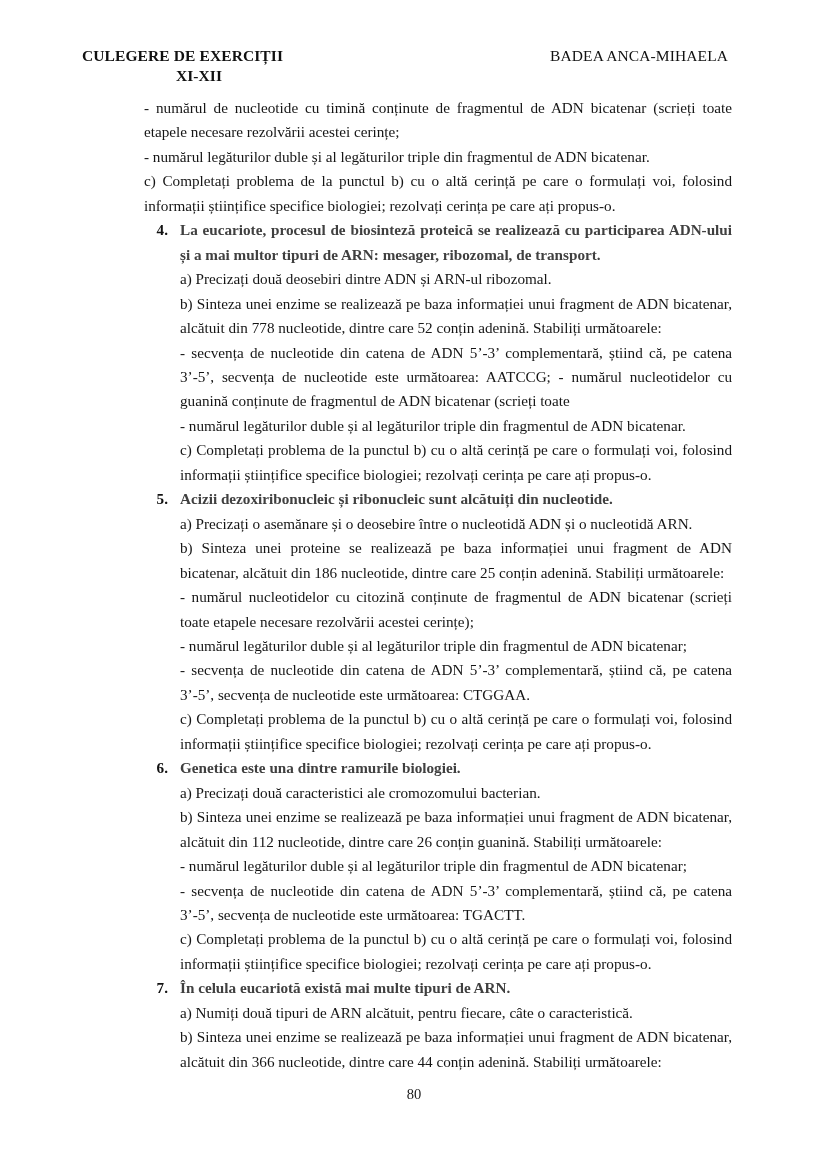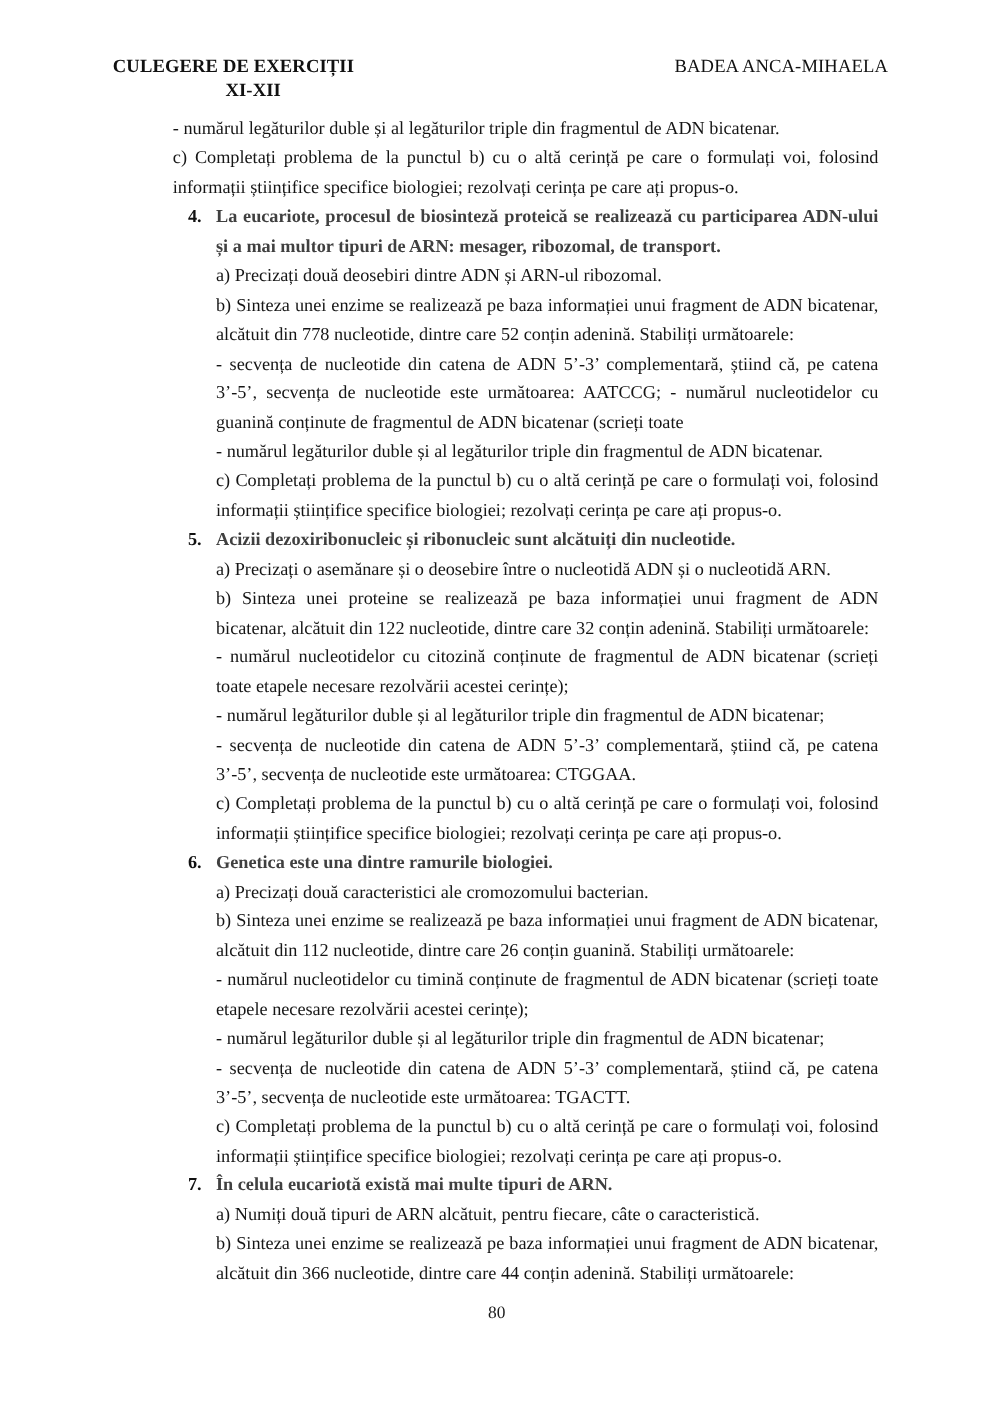--- a/index.html
+++ b/index.html
@@ -20,21 +20,21 @@
     margin: 0 auto;
     background: #ffffff;
     overflow: hidden;
     box-sizing: border-box;
   }
 
   
   .page-header {
     position: absolute;
     top: 46px;
-    left: 92px;
+    left: 80px;
     width: 648px;
     height: 46px;
   }
   .hdr-left {
     position: absolute;
     left: 0;
     top: 0;
     width: 330px;
     text-align: center;
     font-weight: bold;
@@ -128,20 +128,21 @@
     <div class="hdr-left">
       <span class="line1">CULEGERE DE EXERCIȚII</span>
       <span class="line2">XI-XII</span>
     </div>
     <div class="hdr-right">BADEA ANCA-MIHAELA</div>
   </div>
 
   <div class="content">
 
     <div>
+      <p class="para">- numărul de nucleotide cu timină conținute de fragmentul de ADN bicatenar (scrieți toate etapele necesare rezolvării acestei cerințe;</p>
       <p class="para nojust">- numărul legăturilor duble și al legăturilor triple din fragmentul de ADN bicatenar.</p>
       <p class="para">c) Completați problema de la punctul b) cu o altă cerință pe care o formulați voi, folosind informații științifice specifice biologiei; rezolvați cerința pe care ați propus-o.</p>
     </div>
 
     <div class="qitem">
       <span class="qnum">4.</span>
       <p class="qtitle">La eucariote, procesul de biosinteză proteică se realizează cu participarea ADN-ului și a mai multor tipuri de ARN: mesager, ribozomal, de transport.</p>
       <div class="qbody">
         <p class="para nojust">a) Precizați două deosebiri dintre ADN și ARN-ul ribozomal.</p>
         <p class="para">b) Sinteza unei enzime se realizează pe baza informației unui fragment de ADN bicatenar, alcătuit din 778 nucleotide, dintre care 52 conțin adenină. Stabiliți următoarele:</p>
@@ -149,35 +150,34 @@
         <p class="para nojust">- numărul legăturilor duble și al legăturilor triple din fragmentul de ADN bicatenar.</p>
         <p class="para">c) Completați problema de la punctul b) cu o altă cerință pe care o formulați voi, folosind informații științifice specifice biologiei; rezolvați cerința pe care ați propus-o.</p>
       </div>
     </div>
 
     <div class="qitem">
       <span class="qnum">5.</span>
       <p class="qtitle">Acizii dezoxiribonucleic și ribonucleic sunt alcătuiți din nucleotide.</p>
       <div class="qbody">
         <p class="para nojust">a) Precizați o asemănare și o deosebire între o nucleotidă ADN și o nucleotidă ARN.</p>
-        <p class="para">b) Sinteza unei proteine se realizează pe baza informației unui fragment de ADN bicatenar, alcătuit din 122 nucleotide, dintre care 32 conțin adenină. Stabiliți următoarele:</p>
+        <p class="para">b) Sinteza unei proteine se realizează pe baza informației unui fragment de ADN bicatenar, alcătuit din 186 nucleotide, dintre care 25 conțin adenină. Stabiliți următoarele:</p>
         <p class="para">- numărul nucleotidelor cu citozină conținute de fragmentul de ADN bicatenar (scrieți toate etapele necesare rezolvării acestei cerințe);</p>
         <p class="para nojust">- numărul legăturilor duble și al legăturilor triple din fragmentul de ADN bicatenar;</p>
         <p class="para">- secvența de nucleotide din catena de ADN 5’-3’ complementară, știind că, pe catena 3’-5’, secvența de nucleotide este următoarea: CTGGAA.</p>
         <p class="para">c) Completați problema de la punctul b) cu o altă cerință pe care o formulați voi, folosind informații științifice specifice biologiei; rezolvați cerința pe care ați propus-o.</p>
       </div>
     </div>
 
     <div class="qitem">
       <span class="qnum">6.</span>
       <p class="qtitle">Genetica este una dintre ramurile biologiei.</p>
       <div class="qbody">
         <p class="para nojust">a) Precizați două caracteristici ale cromozomului bacterian.</p>
         <p class="para">b) Sinteza unei enzime se realizează pe baza informației unui fragment de ADN bicatenar, alcătuit din 112 nucleotide, dintre care 26 conțin guanină. Stabiliți următoarele:</p>
-        <p class="para">- numărul nucleotidelor cu timină conținute de fragmentul de ADN bicatenar (scrieți toate etapele necesare rezolvării acestei cerințe);</p>
         <p class="para nojust">- numărul legăturilor duble și al legăturilor triple din fragmentul de ADN bicatenar;</p>
         <p class="para">- secvența de nucleotide din catena de ADN 5’-3’ complementară, știind că, pe catena 3’-5’, secvența de nucleotide este următoarea: TGACTT.</p>
         <p class="para">c) Completați problema de la punctul b) cu o altă cerință pe care o formulați voi, folosind informații științifice specifice biologiei; rezolvați cerința pe care ați propus-o.</p>
       </div>
     </div>
 
     <div class="qitem">
       <span class="qnum">7.</span>
       <p class="qtitle">În celula eucariotă există mai multe tipuri de ARN.</p>
       <div class="qbody">

